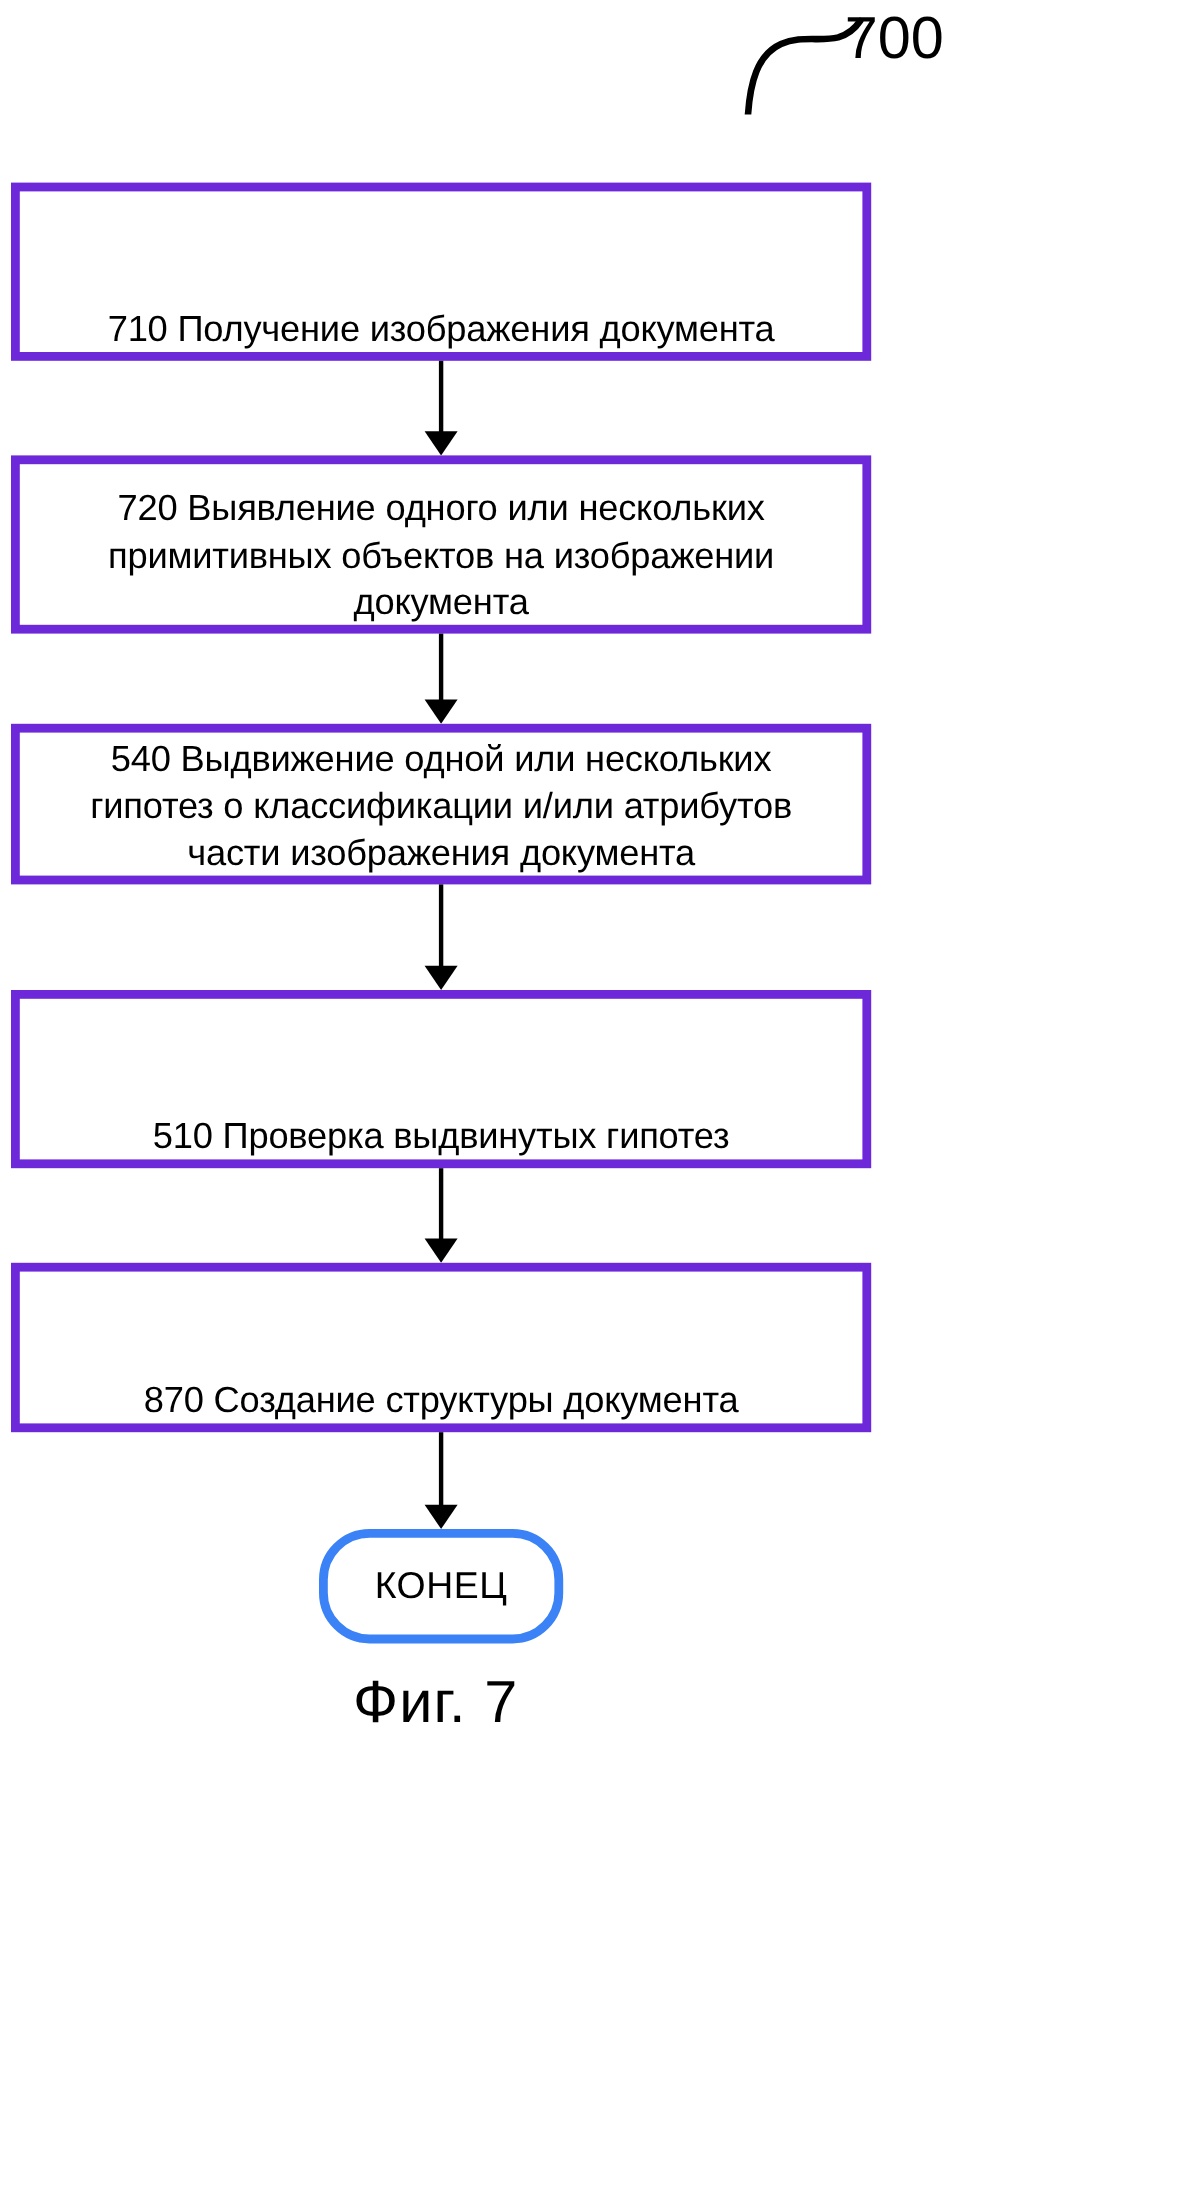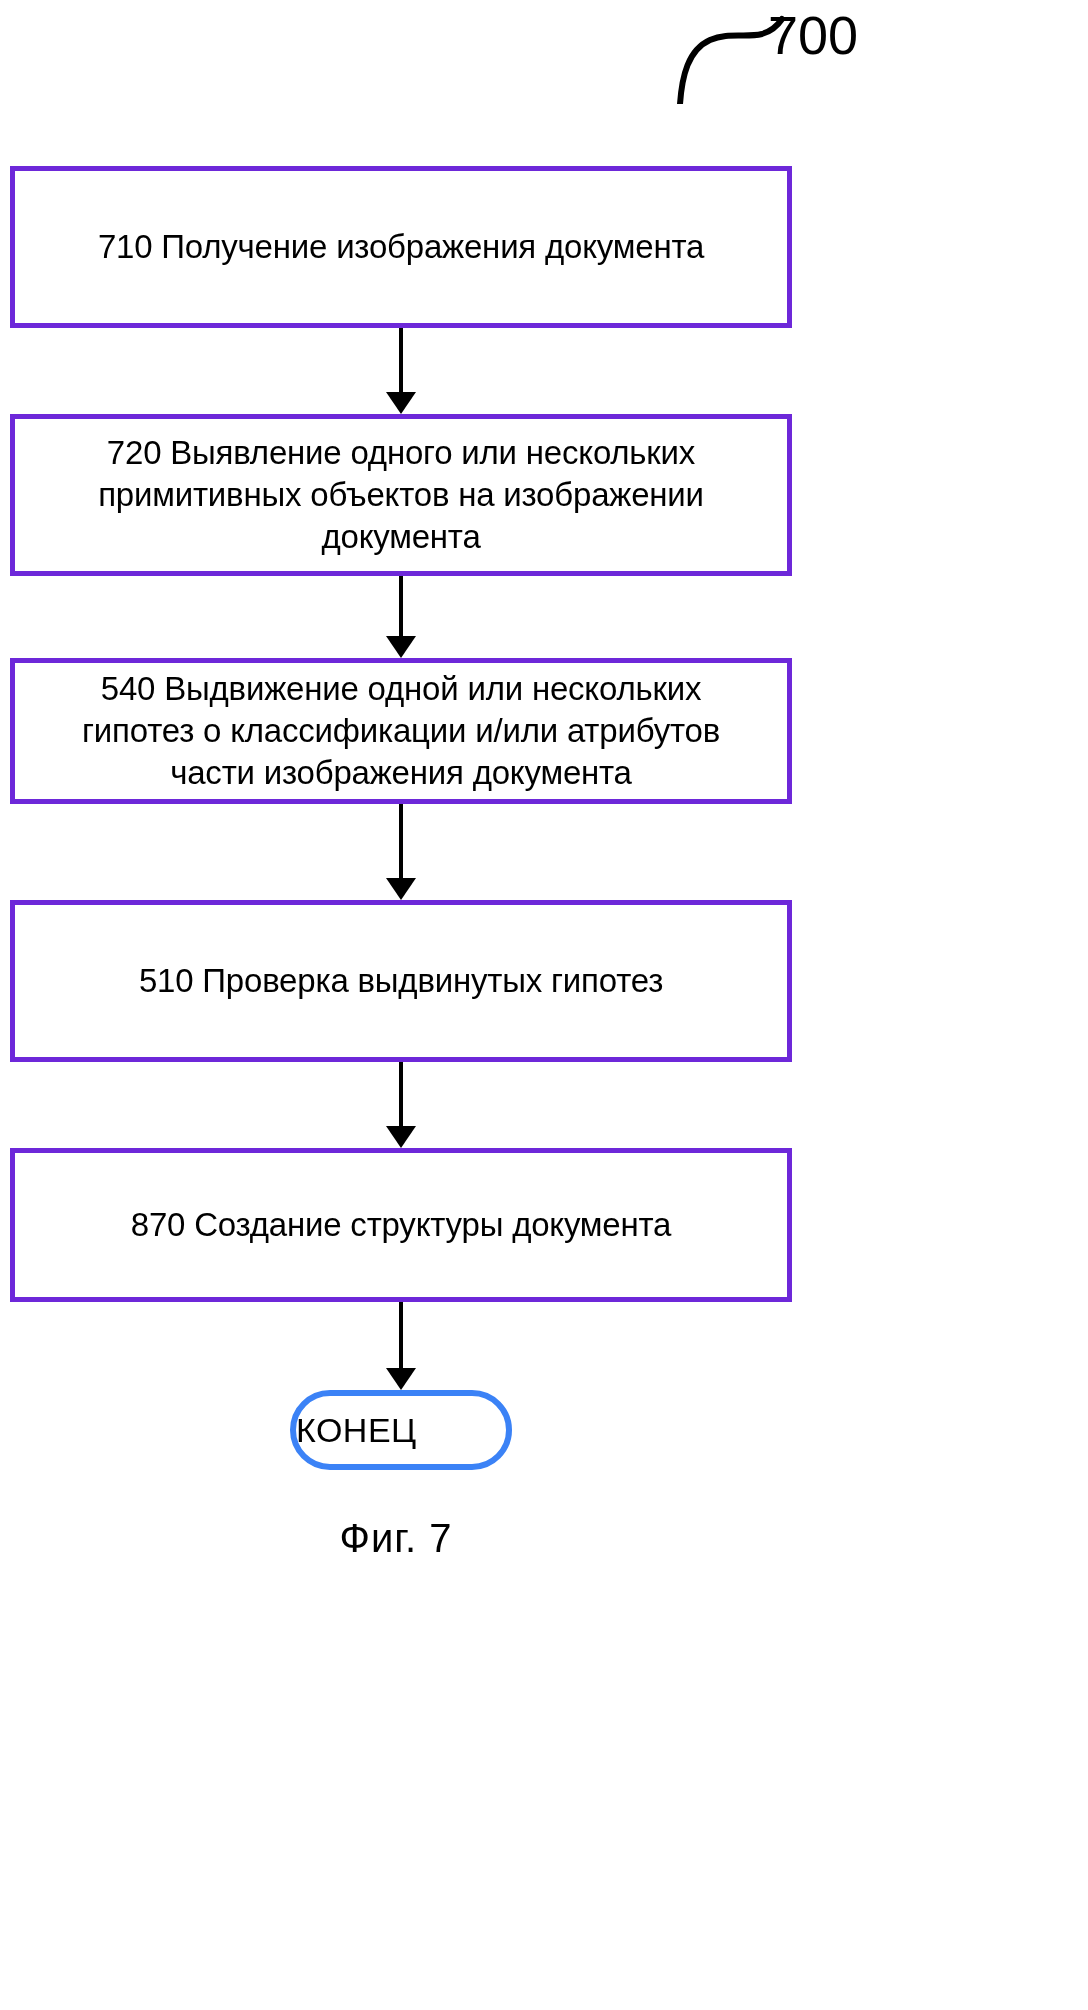--- a/index.html
+++ b/index.html
@@ -42,24 +42,24 @@
     left: 676px;
     top: 14px;
     width: 110px;
     height: 90px;
   }
 
   
   .proc-box {
     position: absolute;
     box-sizing: border-box;
-    border: 5px solid #6d28d9;
+    border: 8px solid #6d28d9;
     background: #ffffff;
     display: flex;
-    align-items: center;
+    align-items: flex-end;
     justify-content: center;
     text-align: center;
   }
   .proc-box .box-text {
     font-size: 33px;
     line-height: 1.28;
     padding: 0 18px;
     white-space: pre-line;
     letter-spacing: -0.2px;
   }
@@ -69,28 +69,28 @@
   #box-730 { left: 10px;  top: 658px;  width: 782px; height: 146px; }
   #box-740 { left: 10px;  top: 900px;  width: 782px; height: 162px; }
   #box-750 { left: 10px;  top: 1148px; width: 782px; height: 154px; }
 
   
   #terminator-end {
     position: absolute;
     left: 290px;
     top: 1390px;
     width: 222px;
-    height: 80px;
+    height: 104px;
     box-sizing: border-box;
-    border: 6px solid #3b82f6;
+    border: 8px solid #3b82f6;
     border-radius: 46px;
     background: #ffffff;
     display: flex;
     align-items: center;
-    justify-content: flex-start;
+    justify-content: center;
   }
   #terminator-end .term-text {
     font-size: 34px;
     letter-spacing: 0.5px;
   }
 
   
   .connector {
     position: absolute;
     left: 386px;
@@ -120,21 +120,21 @@
   #connector-740-750 { top: 1062px; height: 86px; }
   #connector-750-end { top: 1302px; height: 88px; }
 
   
   #figure-caption {
     position: absolute;
     left: 0;
     top: 1516px;
     width: 792px;
     text-align: center;
-    font-size: 40px;
+    font-size: 54px;
     letter-spacing: 1px;
   }
 </style>
 </head>
 <body>
 
 <div id="figure-sheet">
 
   <svg id="ref-700-leader" viewBox="0 0 110 90" xmlns="http://www.w3.org/2000/svg">
     <path d="M4 90 C 6 62, 12 36, 34 26 C 52 18, 70 24, 86 20 C 96 17, 102 11, 106 5" fill="none" stroke="#000000" stroke-width="6" stroke-linecap="round"></path>

